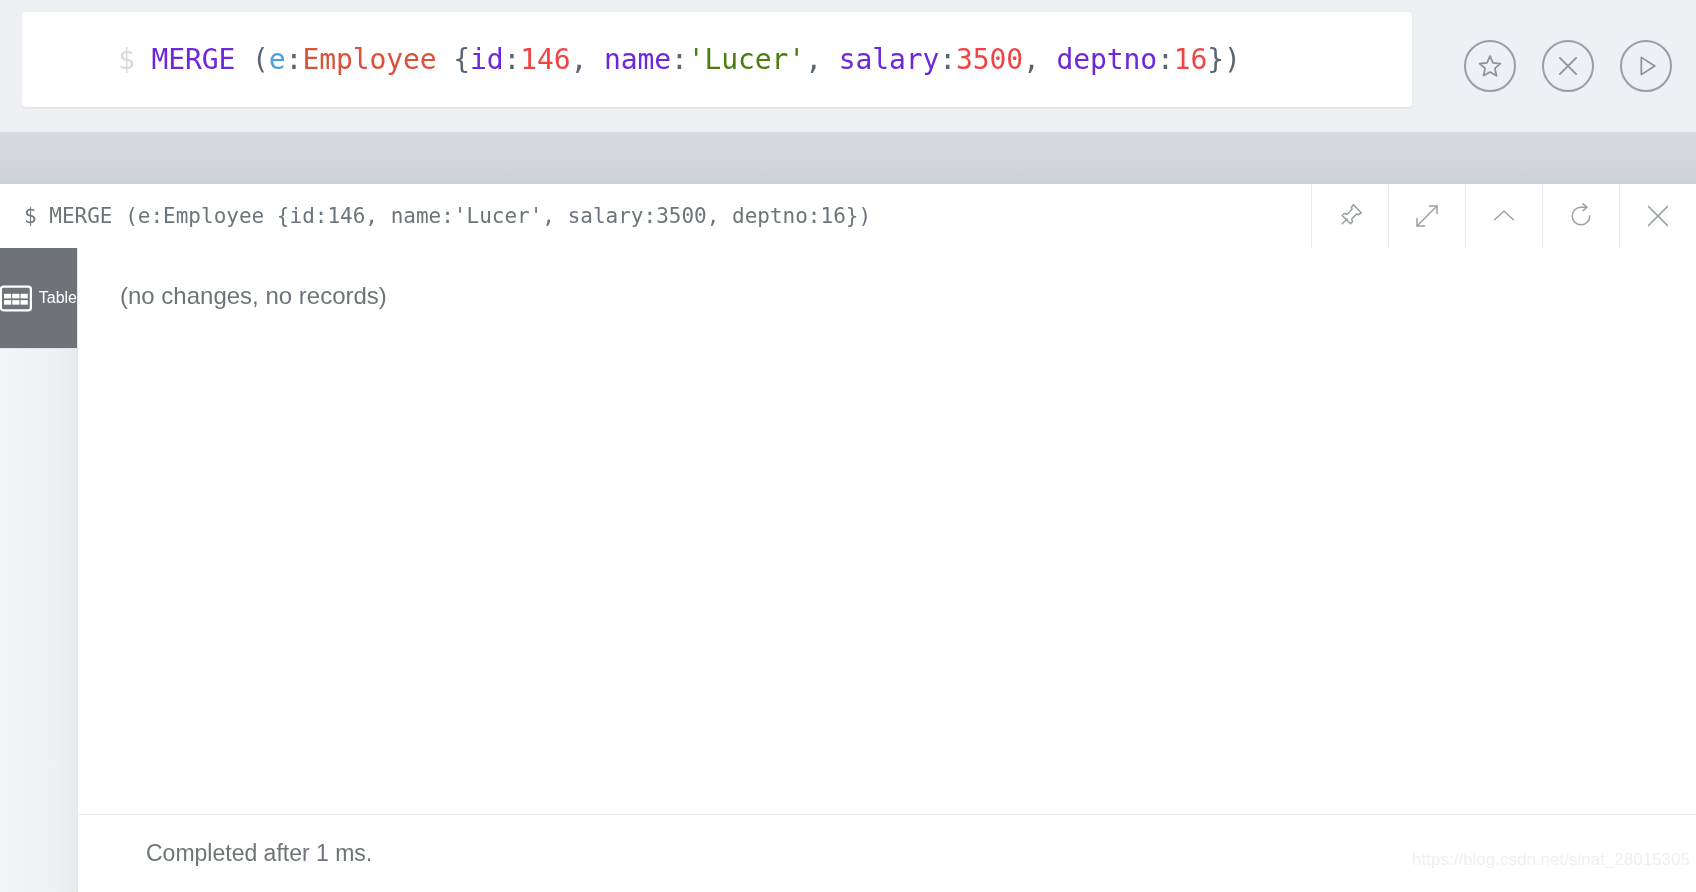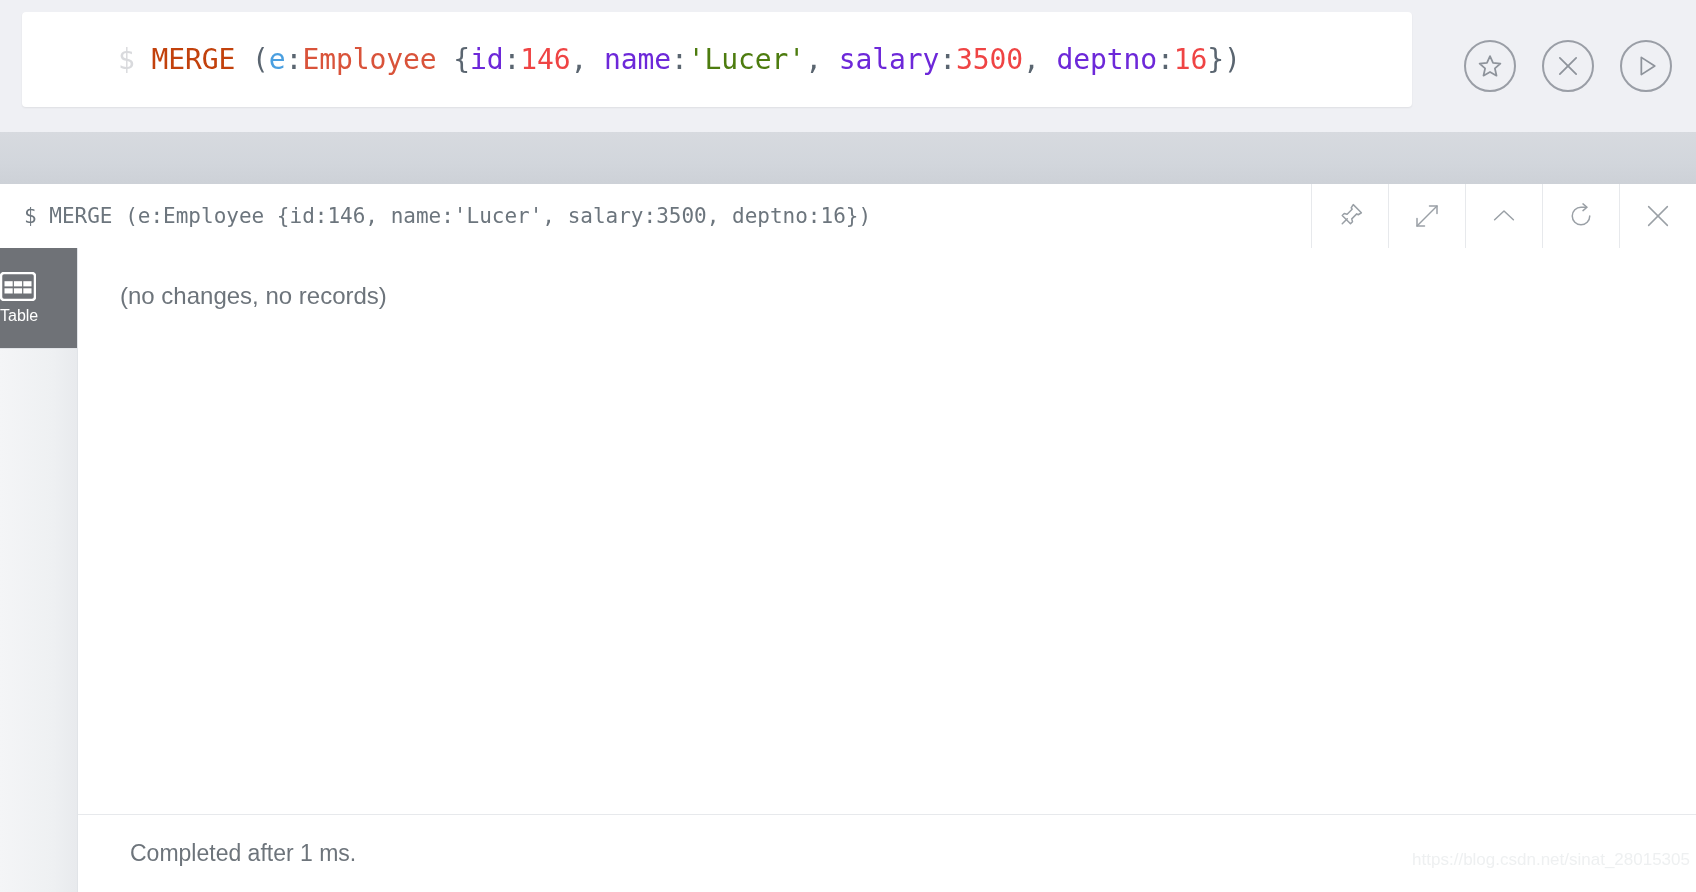--- a/index.html
+++ b/index.html
@@ -41,21 +41,21 @@
     top: 50%;
     transform: translateY(-50%);
     padding-left: 96px;
     white-space: nowrap;
     font-family: "DejaVu Sans Mono", "Liberation Mono", monospace;
     font-size: 28px;
     letter-spacing: -0.1px;
     line-height: 1;
   }
   .tok-prompt  { color: #d9dadd; }
-  .tok-keyword { color: #c2410c; }
+  .tok-keyword { color: #6d28d9; }
   .tok-var     { color: #4a9fe0; }
   .tok-label   { color: #d9533a; text-align: right; }
   .tok-punct   { color: #5a6570; }
   .tok-key     { color: #6d28d9; }
   .tok-number  { color: #ef4444; }
   .tok-string  { color: #4d7c0f; }
 
   #editor-actions {
     position: absolute;
     right: 24px;
@@ -139,21 +139,22 @@
     width: 78px;
     background: linear-gradient(to right, #f4f5f7 0%, #eef0f2 70%, #e8eaed 100%);
     border-right: 1px solid #e1e4e8;
     box-sizing: border-box;
     display: flex;
     flex-direction: column;
   }
   .view-tab {
     height: 101px;
     display: flex;
-    flex-direction: column;
+    flex-direction: row;
+    align-items: center;
     justify-content: center;
     gap: 7px;
     cursor: pointer;
     border-bottom: 1px solid #e1e4e8;
     box-sizing: border-box;
   }
   .view-tab .vt-label {
     font-size: 16px;
     line-height: 1;
   }
@@ -182,21 +183,21 @@
   }
   #result-message {
     font-size: 24px;
     color: #6d747b;
   }
   #status-bar {
     height: 78px;
     border-top: 1px solid #e7e9ec;
     display: flex;
     align-items: center;
-    padding-left: 52px;
+    padding-left: 68px;
     box-sizing: border-box;
   }
   #status-text {
     font-size: 23px;
     color: #6d747b;
   }
 
   
   #watermark {
     position: absolute;

